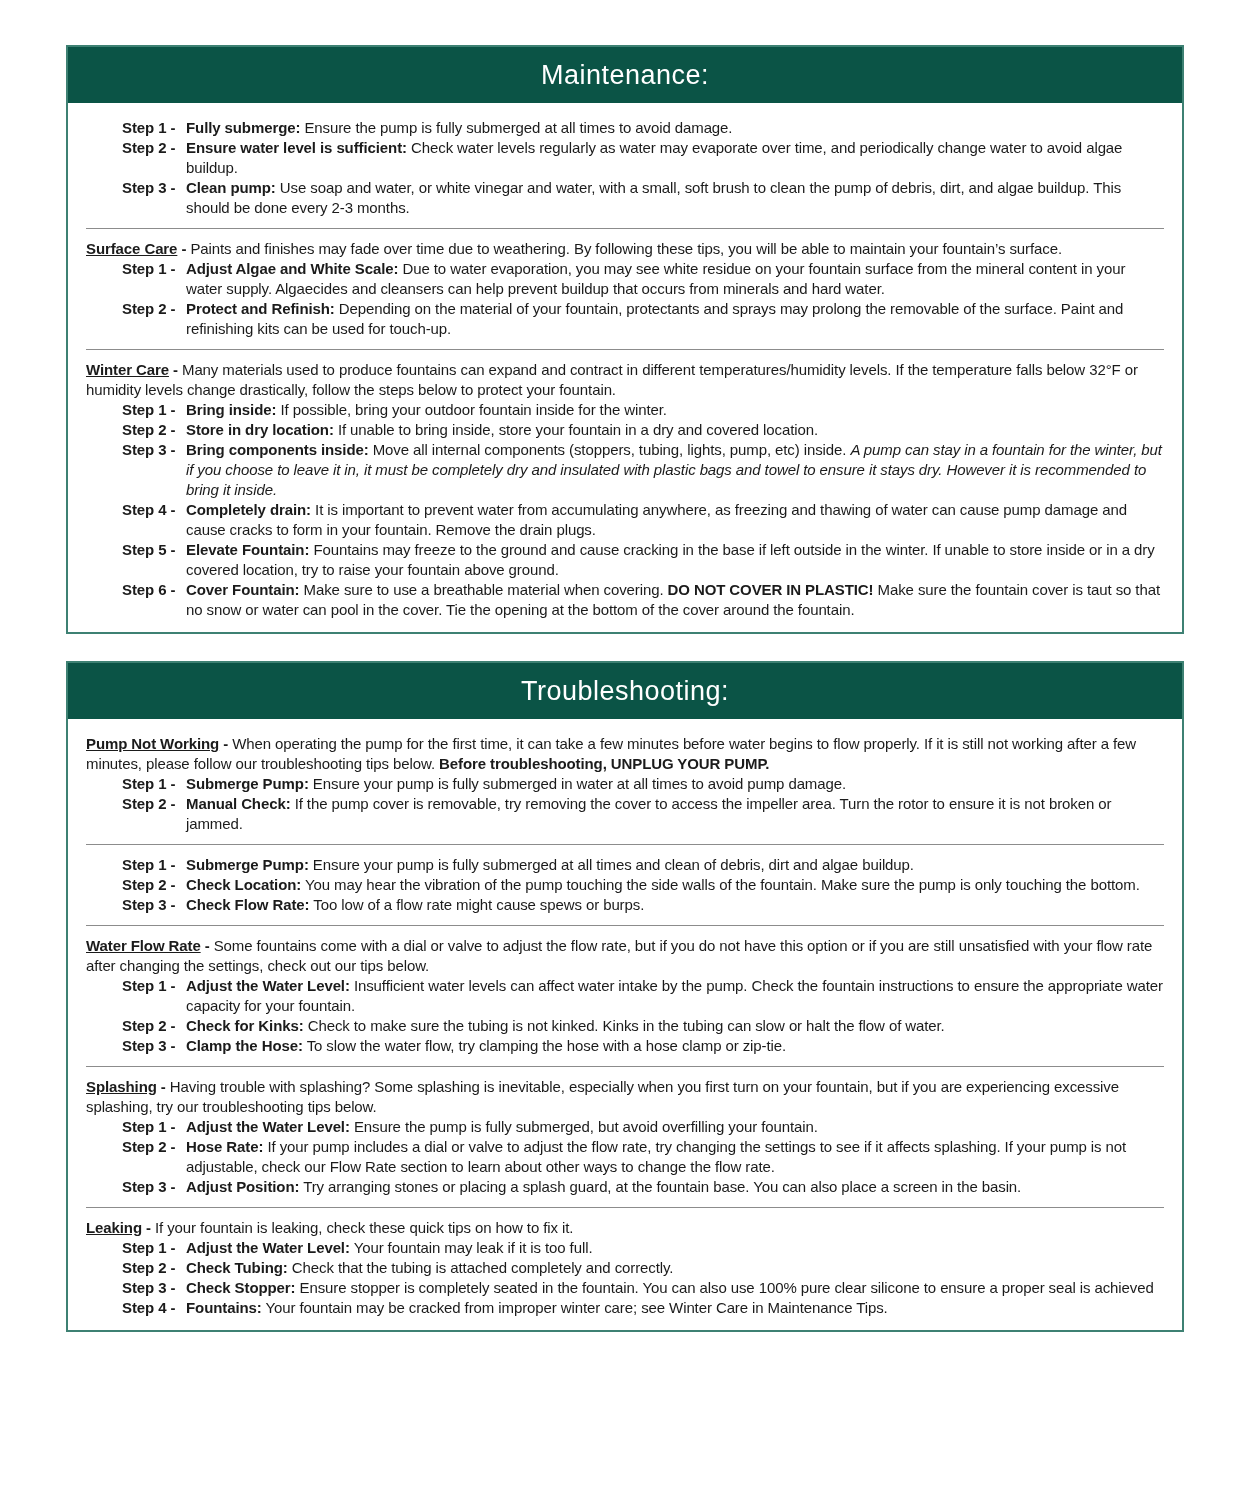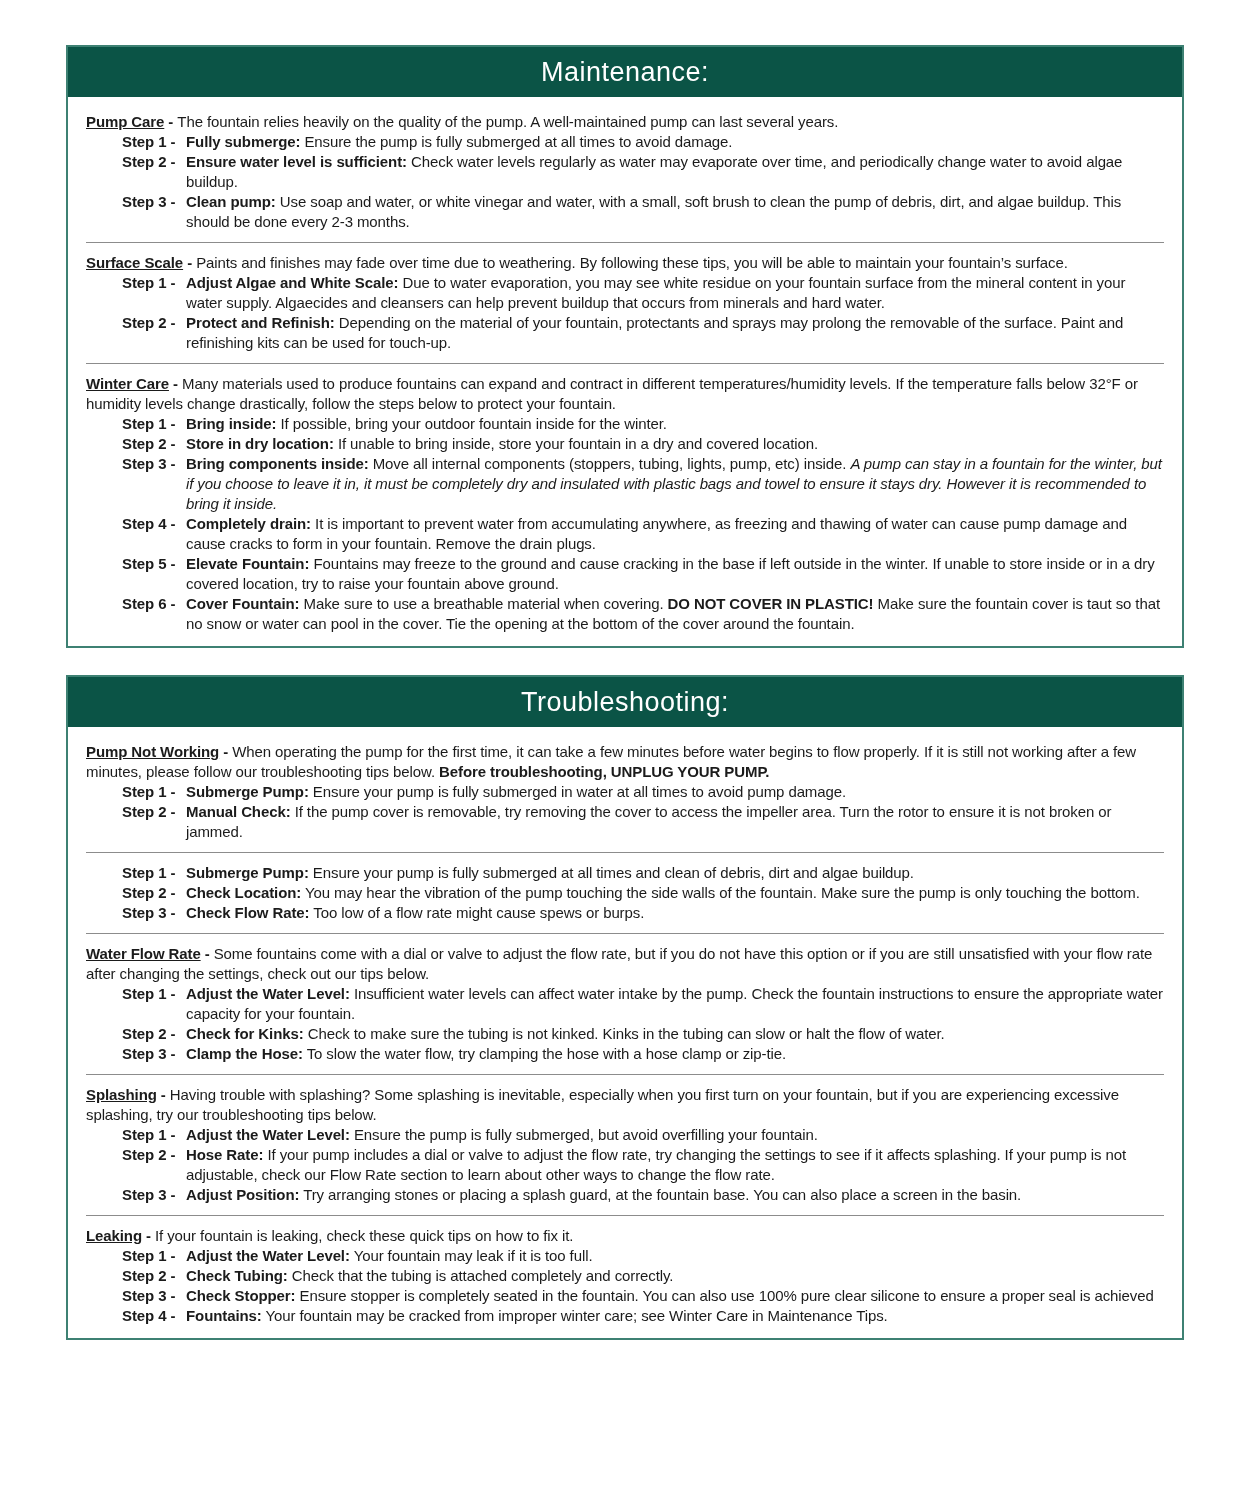--- a/index.html
+++ b/index.html
@@ -13,21 +13,21 @@
   }
   .page { padding-top: 45px; }
   .panel {
     width: 1118px;
     margin: 0 auto;
     border: 2px solid var(--border, #3e8173);
     background: #ffffff;
   }
   .panel + .panel { margin-top: 27px; }
   .panel-header {
-    height: 50px;
+    height: 56px;
     background: var(--header-bg, #0b5446);
     display: flex;
     align-items: center;
     justify-content: center;
   }
   .panel-title {
     color: var(--header-text, #ffffff);
     font-size: 27px;
     letter-spacing: 0.5px;
   }
@@ -55,37 +55,36 @@
 <body>
 
 <main class="page">
 
   <section class="panel">
     <header class="panel-header">
       <div class="panel-title">Maintenance:</div>
     </header>
     <div class="panel-body">
         <div class="subsection">
-          <p class="intro"><span class="run-heading">Pump Care</span><span class="run-bold"> - </span><span class="run-normal">The fountain relies heavily on the quality of the pump. A well-maintained pump can last several years.</span></p>
           <div class="step">
             <span class="step-num">Step 1 -</span>
             <div class="step-body"><span class="run-bold">Fully submerge:</span><span class="run-normal"> Ensure the pump is fully submerged at all times to avoid damage.</span></div>
           </div>
           <div class="step">
             <span class="step-num">Step 2 -</span>
             <div class="step-body"><span class="run-bold">Ensure water level is sufficient:</span><span class="run-normal"> Check water levels regularly as water may evaporate over time, and periodically change water to avoid algae buildup.</span></div>
           </div>
           <div class="step">
             <span class="step-num">Step 3 -</span>
             <div class="step-body"><span class="run-bold">Clean pump:</span><span class="run-normal"> Use soap and water, or white vinegar and water, with a small, soft brush to clean the pump of debris, dirt, and algae buildup. This should be done every 2-3 months.</span></div>
           </div>
         </div>
         <div class="sep"></div>
         <div class="subsection">
-          <p class="intro"><span class="run-heading">Surface Scale</span><span class="run-bold"> - </span><span class="run-normal">Paints and finishes may fade over time due to weathering. By following these tips, you will be able to maintain your fountain’s surface.</span></p>
+          <p class="intro"><span class="run-heading">Surface Care</span><span class="run-bold"> - </span><span class="run-normal">Paints and finishes may fade over time due to weathering. By following these tips, you will be able to maintain your fountain’s surface.</span></p>
           <div class="step">
             <span class="step-num">Step 1 -</span>
             <div class="step-body"><span class="run-bold">Adjust Algae and White Scale:</span><span class="run-normal"> Due to water evaporation, you may see white residue on your fountain surface from the mineral content in your water supply. Algaecides and cleansers can help prevent buildup that occurs from minerals and hard water.</span></div>
           </div>
           <div class="step">
             <span class="step-num">Step 2 -</span>
             <div class="step-body"><span class="run-bold">Protect and Refinish:</span><span class="run-normal"> Depending on the material of your fountain, protectants and sprays may prolong the removable of the surface. Paint and refinishing kits can be used for touch-up.</span></div>
           </div>
         </div>
         <div class="sep"></div>

